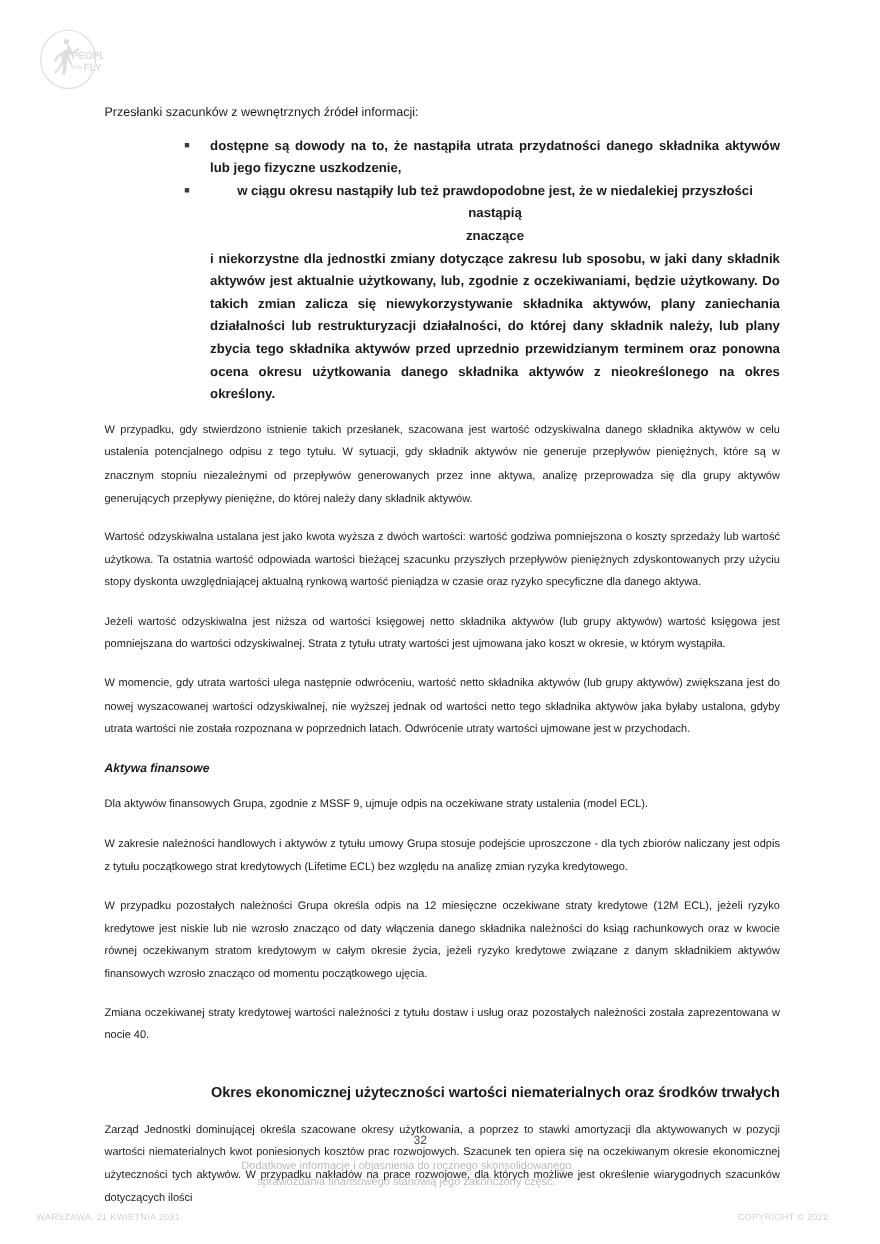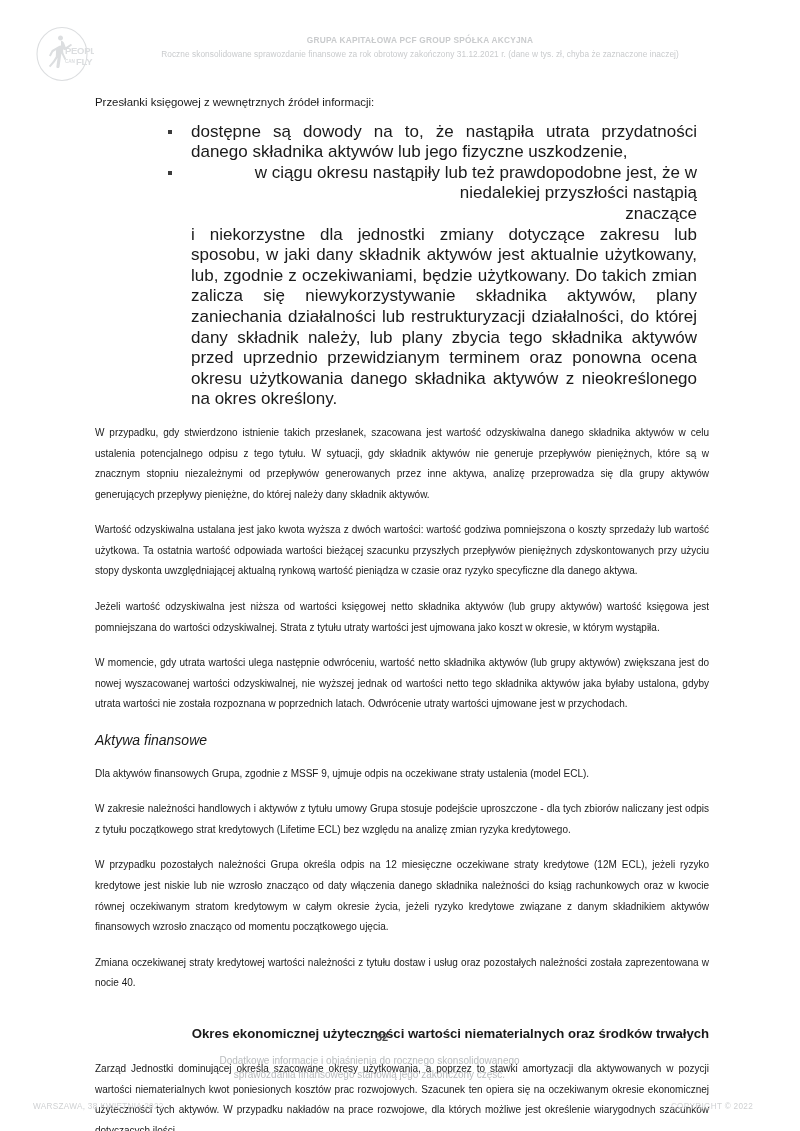--- a/index.html
+++ b/index.html
@@ -79,49 +79,50 @@
     line-height: 20.6px;
     text-align: left;
   }
   ul.bullets {
     margin: 0 0 13px 0;
     padding: 0;
     list-style: none;
   }
   ul.bullets > li {
     position: relative;
-    margin: 0 12px 0 0;
+    margin: 0 0 0 0;
     padding-left: 96px;
-    font-size: 17px;
+    font-size: 12px;
     line-height: 20.6px;
     text-align: justify;
     text-justify: inter-word;
+    font-weight: bold;
   }
   ul.bullets > li::before {
     content: "";
     position: absolute;
     left: 73px;
     top: 8.5px;
     width: 3.5px;
     height: 3.5px;
     background: #3b3b3b;
   }
   ul.bullets > li .sub-line {
     display: block;
     text-align: justify;
     text-justify: inter-word;
   }
   ul.bullets > li .nowrap-line {
     display: block;
-    text-align: right;
+    text-align: center;
   }
   h3.sub-heading {
     margin: 4px 0 13px 0;
-    font-size: 14px;
-    font-weight: normal;
+    font-size: 11px;
+    font-weight: bold;
     font-style: italic;
     line-height: 20.6px;
     text-align: left;
   }
   h2.section-heading {
     margin: 29px 0 14px 0;
     font-size: 13.2px;
     font-weight: bold;
     line-height: 22px;
     letter-spacing: -0.05px;
@@ -137,21 +138,20 @@
     height: 110px;
   }
   .page-number {
     position: absolute;
     top: 10px;
     left: 0;
     width: 764px;
     text-align: center;
     font-size: 11px;
     color: #4b4b4b;
-    font-weight: bold;
   }
   .footer-note {
     position: absolute;
     top: 33px;
     left: 0;
     width: 739px;
     text-align: center;
     font-size: 10px;
     line-height: 13.5px;
     color: #b9bcbe;
@@ -188,29 +188,25 @@
           <path d="M31 14.8c1.6 0 2.6 1 3.1 2.3l1.6 4.2 5.3-3.6 1 1.5-6.2 4.6c-.5.4-1.2.4-1.7.1l-1.1-.7.3 3.6 2.9 6.2-1.6.9-3.2-6.3-.6 4.2-1.3 8.9c-.1.9-.8 1.5-1.7 1.4-.9-.1-1.5-.8-1.4-1.7l1.2-8.7-2.7 4.2-4.6 5.3-1.4-1.2 4.3-5.2 2.6-4.4.3-6.4-3 2.1-2.4 4.3-1.7-.9 2.6-4.9c.2-.4.5-.7.9-.9l5.6-3.3c.9-.6 2-.9 2.9-.9z"></path>
         </g>
         <g fill="#dcdee0" font-family="'Liberation Sans', sans-serif" font-weight="bold">
           <text x="35" y="28" font-size="9.5" letter-spacing="-0.3">PEOPLE</text>
           <text x="35" y="36.5" font-size="4.6" letter-spacing="-0.1">CAN</text>
           <text x="46" y="38.5" font-size="9.5" letter-spacing="-0.3">FLY</text>
         </g>
       </svg>
     </div>
 
-    <div class="header-text">
-      <div class="header-title">GRUPA KAPITAŁOWA PCF GROUP SPÓŁKA AKCYJNA</div>
-      <div class="header-subtitle">Roczne skonsolidowane sprawozdanie finansowe za rok obrotowy zakończony 31.12.2021 r. (dane w tys. zł, chyba że zaznaczone inaczej)</div>
-    </div>
   </div>
 
   <div class="content">
 
-    <p class="lead">Przesłanki księgowej z wewnętrznych źródeł informacji:</p>
+    <p class="lead">Przesłanki szacunków z wewnętrznych źródeł informacji:</p>
 
     <ul class="bullets">
       <li>
         <span class="sub-line">dostępne są dowody na to, że nastąpiła utrata przydatności danego składnika aktywów lub jego fizyczne uszkodzenie,</span>
       </li>
       <li>
         <span class="nowrap-line">w ciągu okresu nastąpiły lub też prawdopodobne jest, że w niedalekiej przyszłości nastąpią</span>
         <span class="nowrap-line">znaczące</span>
         <span class="sub-line">i niekorzystne dla jednostki zmiany dotyczące zakresu lub sposobu, w jaki dany składnik aktywów jest aktualnie użytkowany, lub, zgodnie z oczekiwaniami, będzie użytkowany. Do takich zmian zalicza się niewykorzystywanie składnika aktywów, plany zaniechania działalności lub restrukturyzacji działalności, do której dany składnik należy, lub plany zbycia tego składnika aktywów przed uprzednio przewidzianym terminem oraz ponowna ocena okresu użytkowania danego składnika aktywów z nieokreślonego na okres określony.</span>
       </li>
@@ -232,17 +228,17 @@
 
     <p class="para">Zarząd Jednostki dominującej określa szacowane okresy użytkowania, a poprzez to stawki amortyzacji dla aktywowanych w pozycji wartości niematerialnych kwot poniesionych kosztów prac rozwojowych. Szacunek ten opiera się na oczekiwanym okresie ekonomicznej użyteczności tych aktywów. W przypadku nakładów na prace rozwojowe, dla których możliwe jest określenie wiarygodnych szacunków dotyczących ilości</p>
   </div>
 
   <div class="page-footer">
     <div class="page-number">32</div>
     <div class="footer-note">
       <div>Dodatkowe informacje i objaśnienia do rocznego skonsolidowanego</div>
       <div>sprawozdania finansowego stanowią jego zakończony część.</div>
     </div>
-    <div class="footer-left">WARSZAWA, 38 KWIETNIA 2022</div>
+    <div class="footer-left">WARSZAWA, 21 KWIETNIA 2031</div>
     <div class="footer-right">COPYRIGHT © 2022</div>
   </div>
 
 </div>
 
 </body></html>

